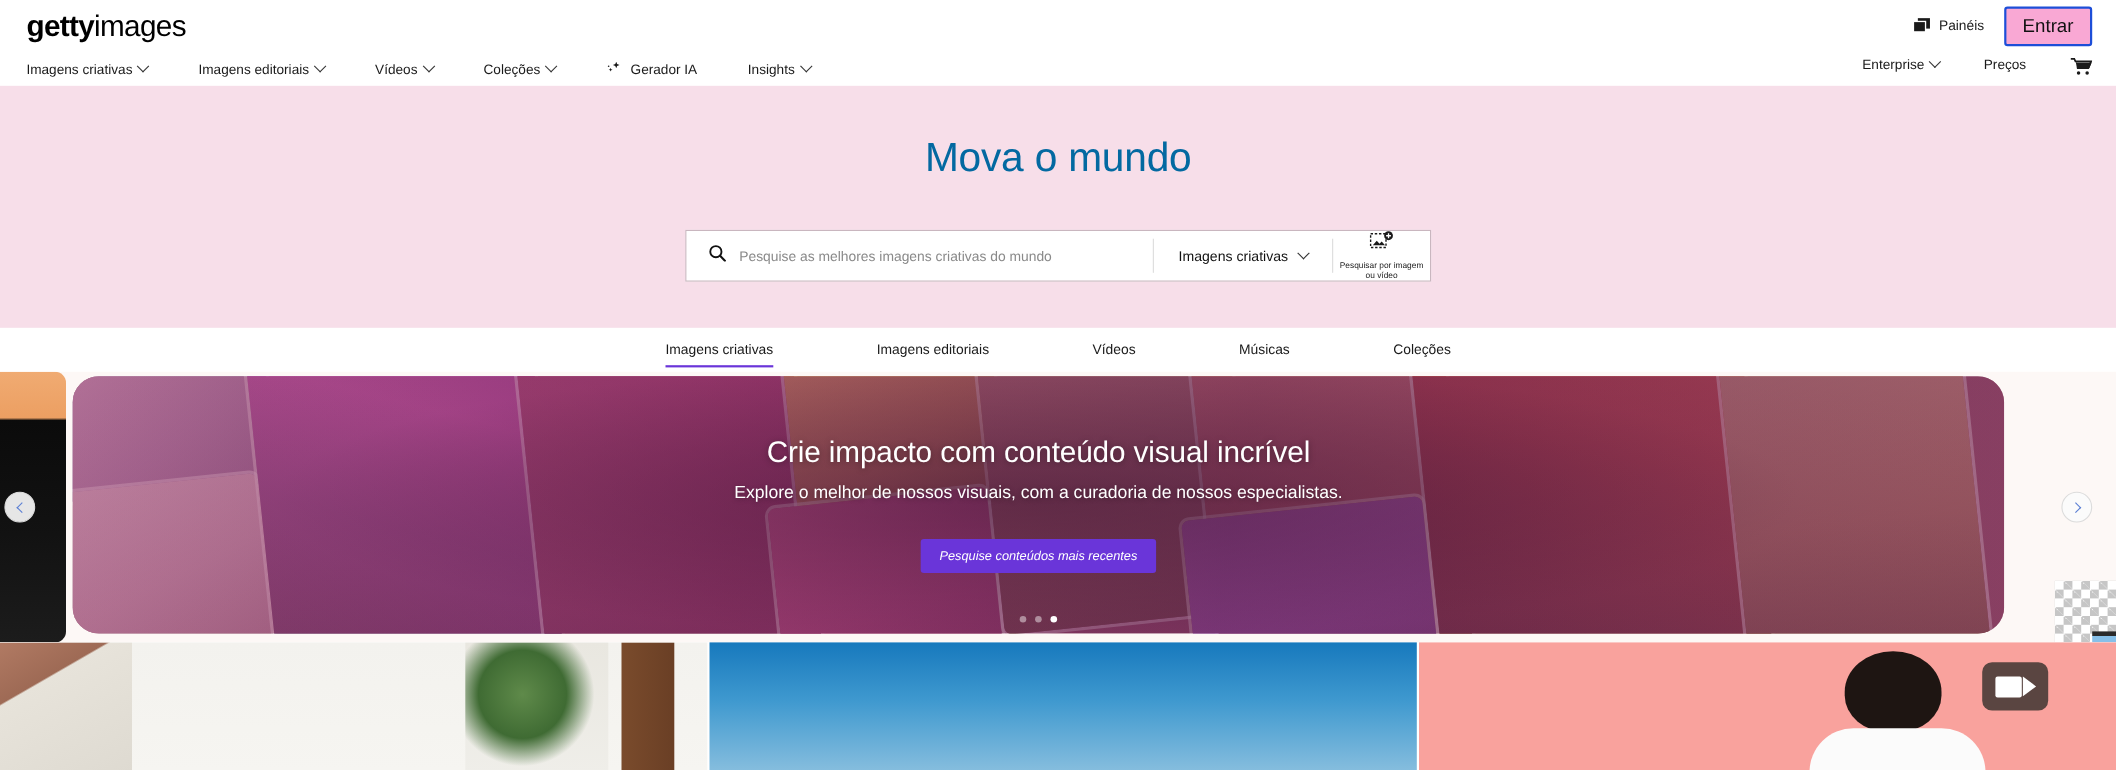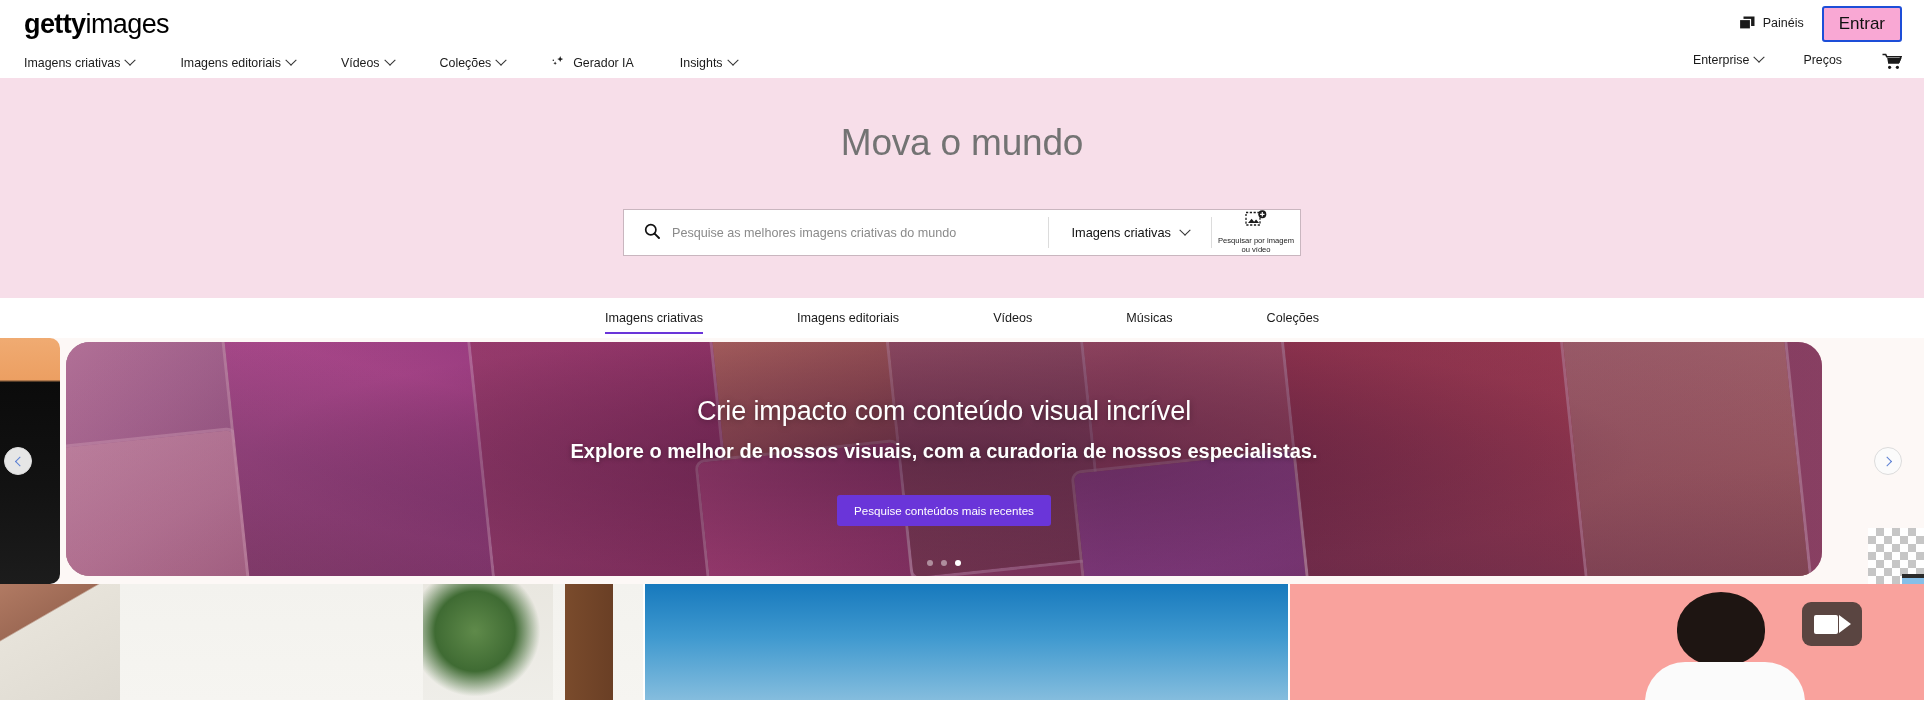--- a/index.html
+++ b/index.html
@@ -104,21 +104,21 @@
     background: #f7dee9;
     display: flex;
     flex-direction: column;
     align-items: center;
     justify-content: flex-start;
   }
   .hero-title {
     margin-top: 44px;
     font-size: 37px;
     font-weight: 400;
-    color: #737373;
+    color: #0369a1;
     letter-spacing: -0.2px;
   }
   .searchbar {
     margin-top: 45px;
     width: 678px;
     height: 47px;
     background: #ffffff;
     border: 1px solid #c9b6bf;
     display: flex;
     align-items: stretch;
@@ -246,34 +246,35 @@
     color: #fff;
   }
   .slide-title {
     font-size: 27px;
     font-weight: 400;
     letter-spacing: -0.1px;
     text-shadow: 0 1px 6px rgba(0,0,0,.35);
   }
   .slide-sub {
     margin-top: 13px;
-    font-size: 20px;
-    font-weight: 700;
+    font-size: 16px;
+    font-weight: 400;
     text-shadow: 0 1px 5px rgba(0,0,0,.35);
   }
   .slide-cta {
     margin-top: 32px;
     background: #6a35d9;
     color: #fff;
     border: 0;
     font-family: inherit;
     font-size: 11.6px;
     padding: 9px 17px;
     border-radius: 3px;
     cursor: pointer;
+    font-style: italic;
   }
   .dots {
     position: absolute;
     left: 0; right: 0; bottom: 10px;
     display: flex; justify-content: center; gap: 8px;
   }
   .dot {
     width: 6px; height: 6px; border-radius: 50%;
     background: rgba(255,255,255,.45);
     cursor: pointer;

